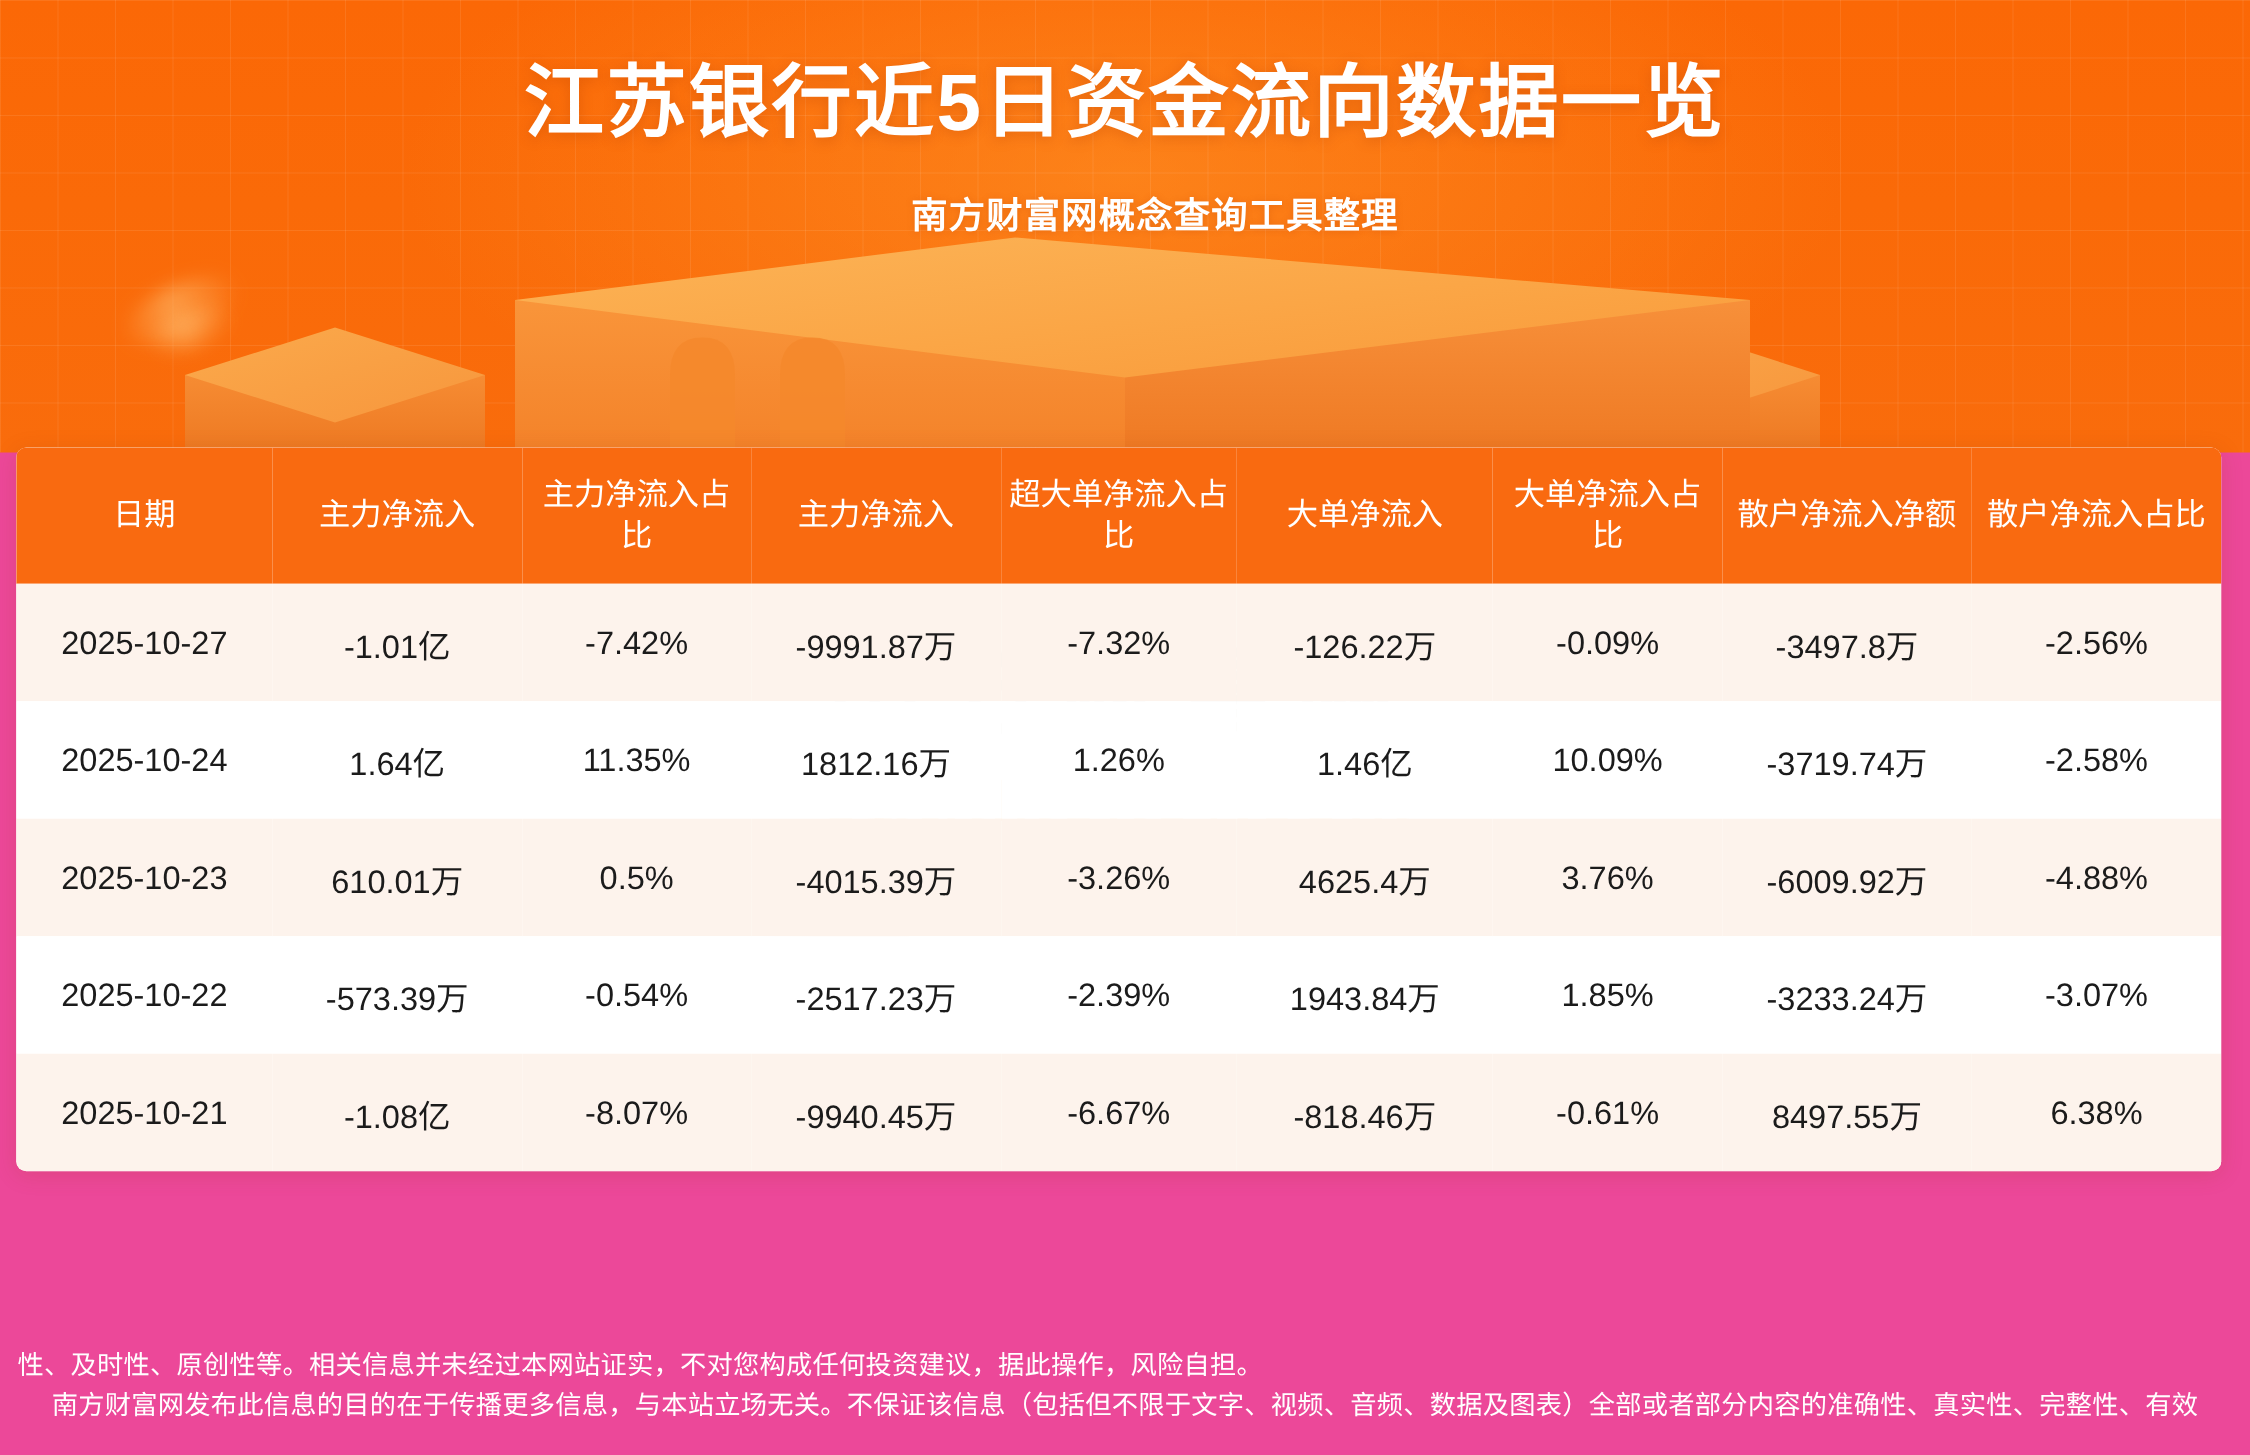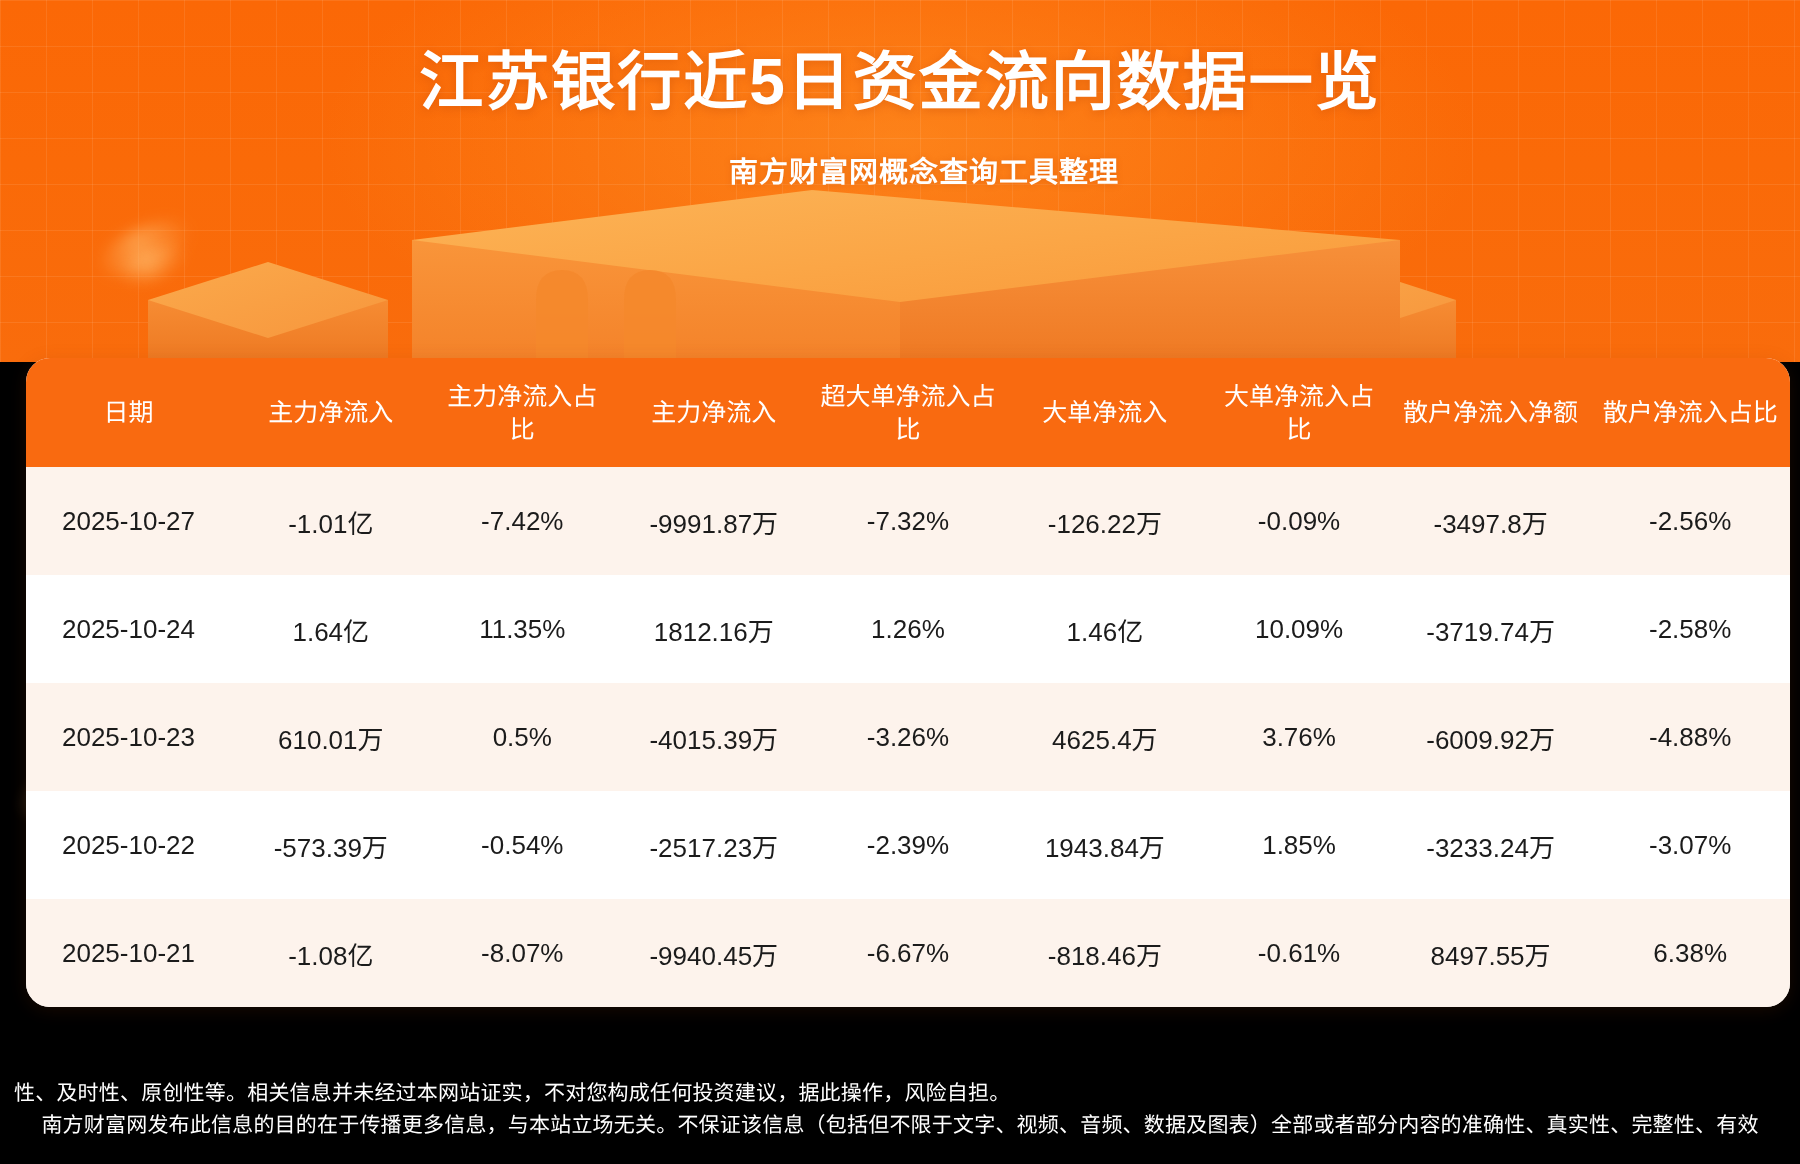--- a/index.html
+++ b/index.html
@@ -9,21 +9,21 @@
     width: 1800px;
     height: 1164px;
     overflow: hidden;
     font-family: "Liberation Sans", "DejaVu Sans", sans-serif;
   }
 
   #poster {
     position: relative;
     width: 1800px;
     height: 1164px;
-    background: #000000;
+    background: #ec4899;
     overflow: hidden;
   }
 
   
   .hero {
     position: absolute;
     left: 0; top: 0;
     width: 1800px; height: 362px;
     background:
       linear-gradient(180deg, #FB6806 0%, #FA6A08 45%, #F96C0C 100%);
@@ -88,23 +88,23 @@
     font-weight: bold;
     color: #FFFFFF;
     letter-spacing: 1px;
     text-shadow: 0 1px 6px rgba(180,60,0,0.25);
     padding-left: 48px;
   }
 
   
   .card {
     position: absolute;
-    left: 26px; top: 358px;
+    left: 13px; top: 358px;
     width: 1764px;
-    border-radius: 24px;
+    border-radius: 8px;
     overflow: hidden;
     background: #FFFFFF;
     box-shadow: 0 3px 18px rgba(150,55,0,0.16);
   }
 
   table.flow {
     width: 100%;
     border-collapse: collapse;
     table-layout: fixed;
     position: relative;
@@ -121,21 +121,21 @@
     text-align: center;
     vertical-align: middle;
     height: 104px;
   }
 
   table.flow tbody td {
     font-size: 26px;
     color: #1b1b1b;
     text-align: center;
     vertical-align: middle;
-    height: 108px;
+    height: 94px;
     padding: 6px 4px;
     white-space: nowrap;
   }
   table.flow tbody tr:nth-child(odd)  td { background: #FDF3EC; }
   table.flow tbody tr:nth-child(even) td { background: #FFFFFF; }
 
   
   col.c0 { width: 190px; }
   col.c1 { width: 185px; }
   col.c2 { width: 170px; }

